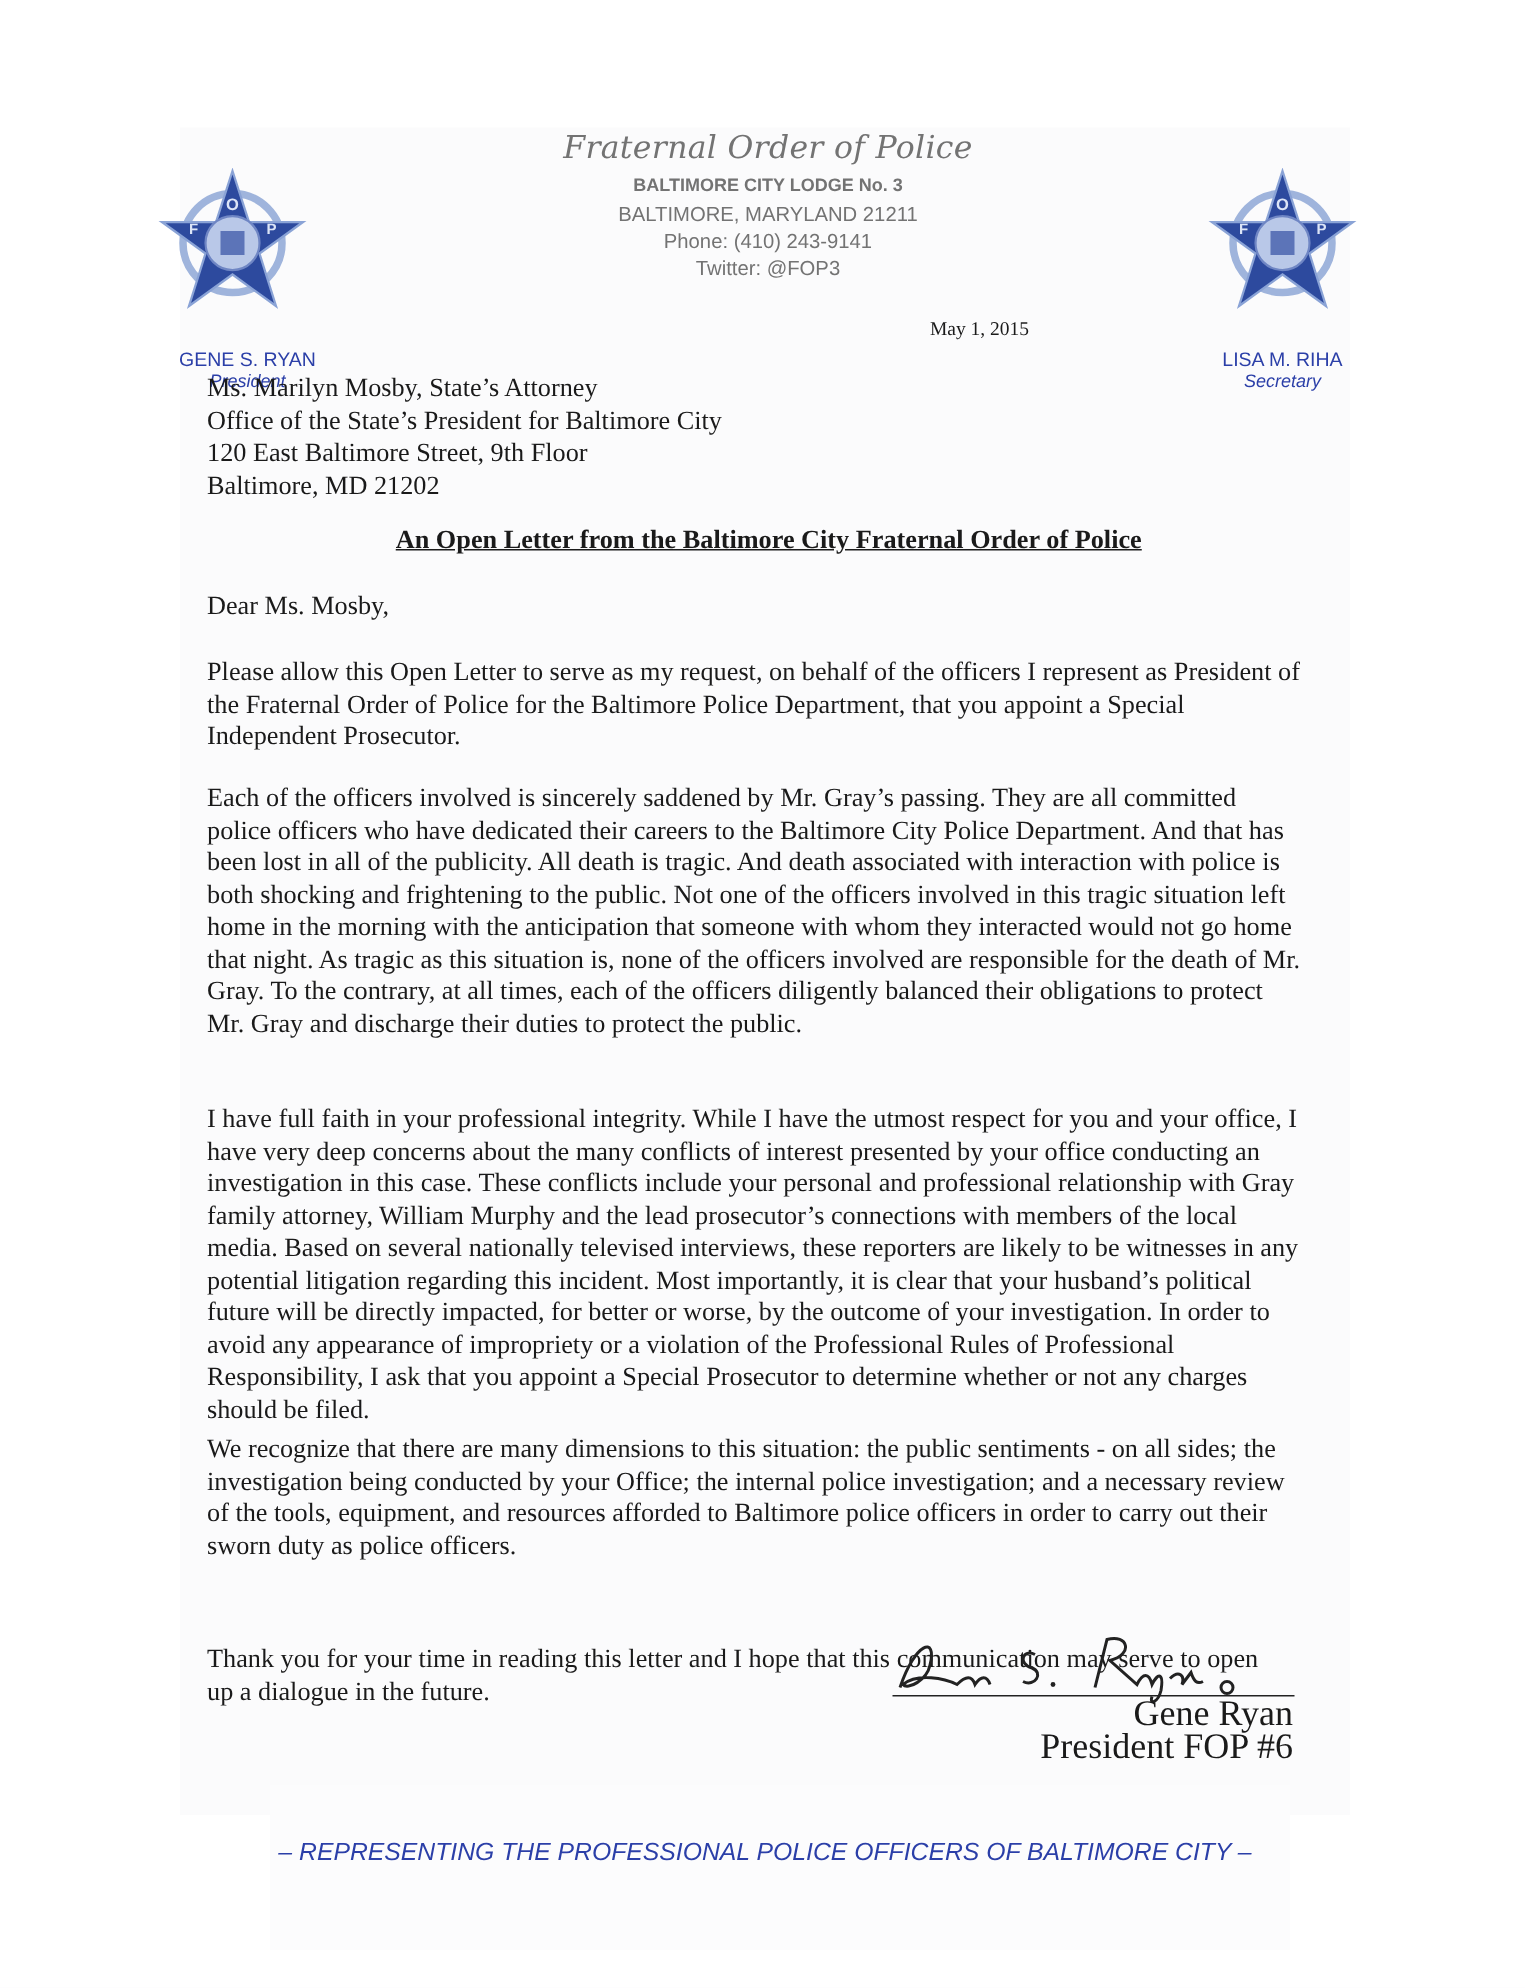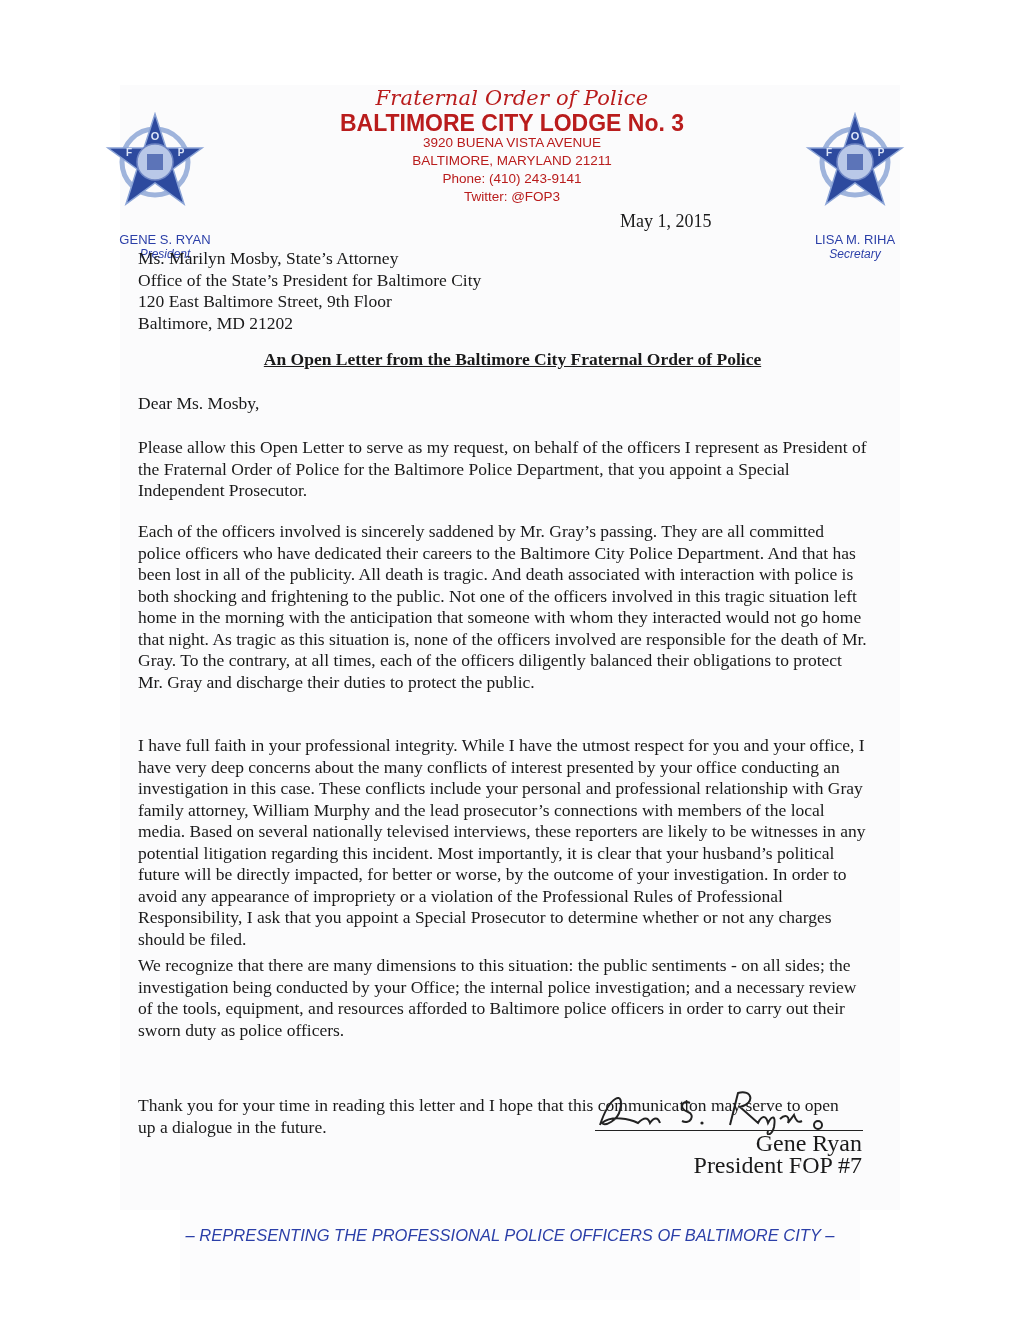--- a/index.html
+++ b/index.html
@@ -22,30 +22,30 @@
       position: absolute; font-family: "Liberation Sans", sans-serif; color: #2b3fa8;
       text-align: center; line-height: 14px; margin-top: 28px;
     }
     .officer .name { font-size: 13px; }
     .officer .role { font-size: 12px; font-style: italic; }
     .officer.left { left: 100px; top: 205px; width: 130px; }
     .officer.right { left: 800px; top: 205px; width: 110px; }
 
     .letterhead {
       position: absolute; left: 300px; top: 84px; width: 424px; text-align: center;
-      font-family: "Liberation Sans", sans-serif; color: #b91c1c;
+      font-family: "Liberation Sans", sans-serif; color: #737373;
     }
     .lh-title {
       font-family: "DejaVu Serif", serif; font-size: 21px; line-height: 28px;
       letter-spacing: 0.2px; font-style: italic;
     }
-    .lh-lodge { font-size: 23px; font-weight: bold; line-height: 22px; }
+    .lh-lodge { font-size: 12px; font-weight: bold; line-height: 22px; }
     .lh-line { font-size: 13.5px; line-height: 18px; }
 
-    .date { position: absolute; left: 620px; top: 211px; font-size: 18px; }
+    .date { position: absolute; left: 620px; top: 211px; font-size: 13px; }
 
     .text { position: absolute; left: 138px; width: 730px; font-size: 17.5px; line-height: 21.5px; }
     .addr { top: 248px; }
     .subject {
       position: absolute; left: 130px; width: 765px; top: 349px; text-align: center;
       font-weight: bold; font-size: 17.5px; text-decoration: underline;
     }
     .salutation { top: 393px; }
     .p1 { top: 437px; }
     .p2 { top: 521px; }
@@ -97,21 +97,20 @@
   <text x="76" y="44" font-size="10" font-family="Liberation Sans, sans-serif" font-weight="bold" fill="#dce5f7" text-anchor="middle">P</text>
 </svg>
 <div class="officer right">
   <div class="name">LISA M. RIHA</div>
   <div class="role">Secretary</div>
 </div>
 
 <div class="letterhead">
   <div class="lh-title">Fraternal Order of Police</div>
   <div class="lh-lodge">BALTIMORE CITY LODGE No. 3</div>
-  <div class="lh-line">3920 BUENA VISTA AVENUE</div>
   <div class="lh-line">BALTIMORE, MARYLAND 21211</div>
   <div class="lh-line">Phone: (410) 243-9141</div>
   <div class="lh-line">Twitter: @FOP3</div>
 </div>
 
 <div class="date">May 1, 2015</div>
 
 <div class="text addr">
   <div>Ms. Marilyn Mosby, State’s Attorney</div>
   <div>Office of the State’s President for Baltimore City</div>
@@ -141,15 +140,15 @@
 
 <svg class="signature" viewBox="0 0 280 50">
   <path d="M10,40 C20,10 35,5 30,25 C28,35 15,42 12,38 C22,30 40,34 48,38 C54,32 58,32 60,38 C64,32 68,32 70,38" fill="none" stroke="#222" stroke-width="2"></path>
   <path d="M100,18 C92,14 88,24 98,27 C106,30 100,40 92,36" fill="none" stroke="#222" stroke-width="2"></path>
   <circle cx="112" cy="38" r="1.6" fill="#222"></circle>
   <path d="M140,40 L148,8 C162,4 166,18 150,22 L168,38 C172,30 176,30 178,38 C182,30 186,30 184,42 C182,50 176,52 178,46 M190,34 C196,28 200,32 198,38 L204,30 C206,36 208,38 212,36" fill="none" stroke="#222" stroke-width="2"></path>
   <circle cx="228" cy="40" r="4" fill="none" stroke="#222" stroke-width="2"></circle>
 </svg>
 <div class="sig-line"></div>
 <div class="signer name">Gene Ryan</div>
-<div class="signer title">President FOP #7</div>
+<div class="signer title">President FOP #6</div>
 
 <div class="footer">– REPRESENTING THE PROFESSIONAL POLICE OFFICERS OF BALTIMORE CITY –</div>
 
 </body></html>

